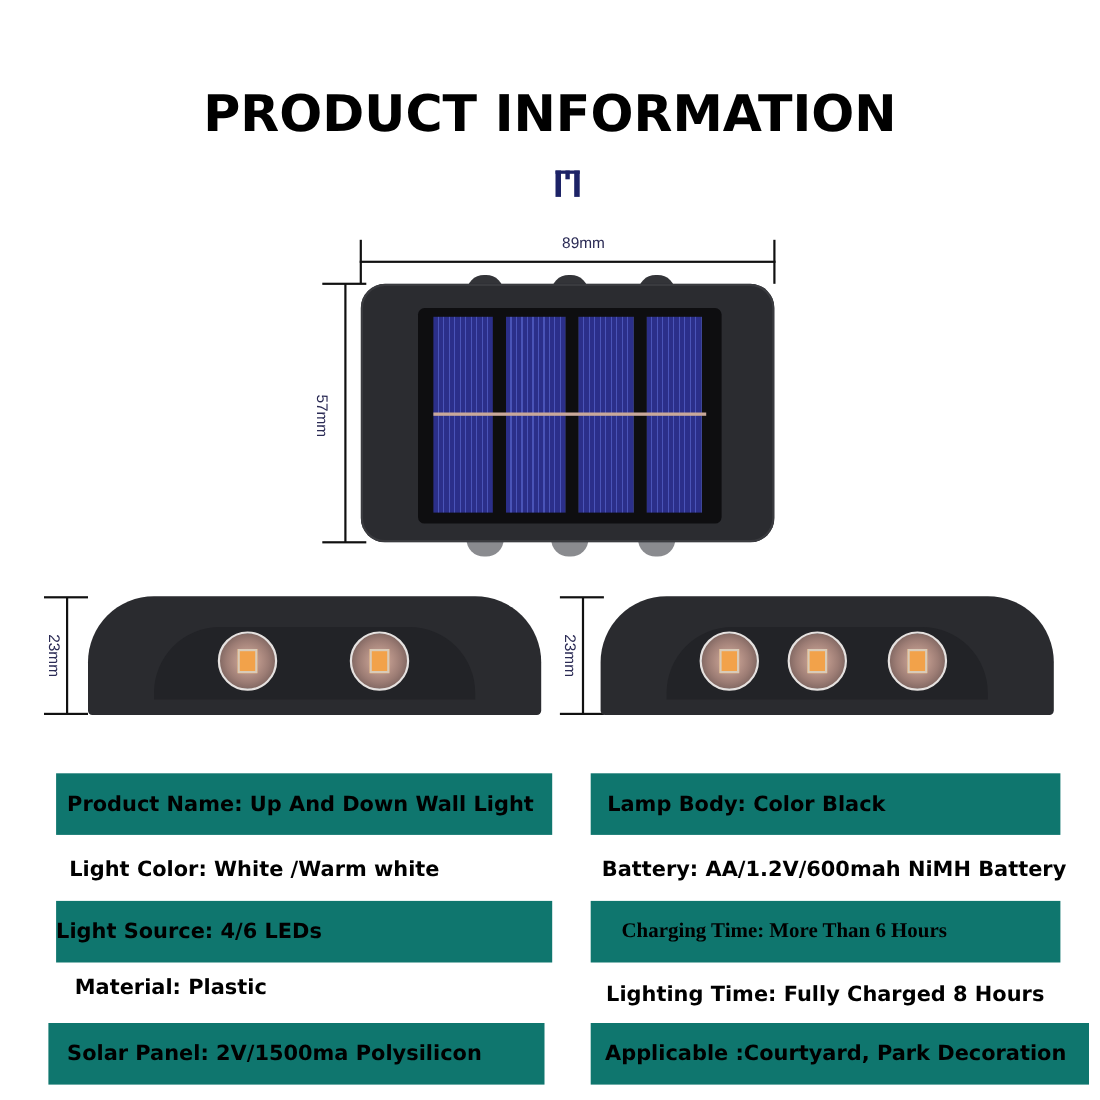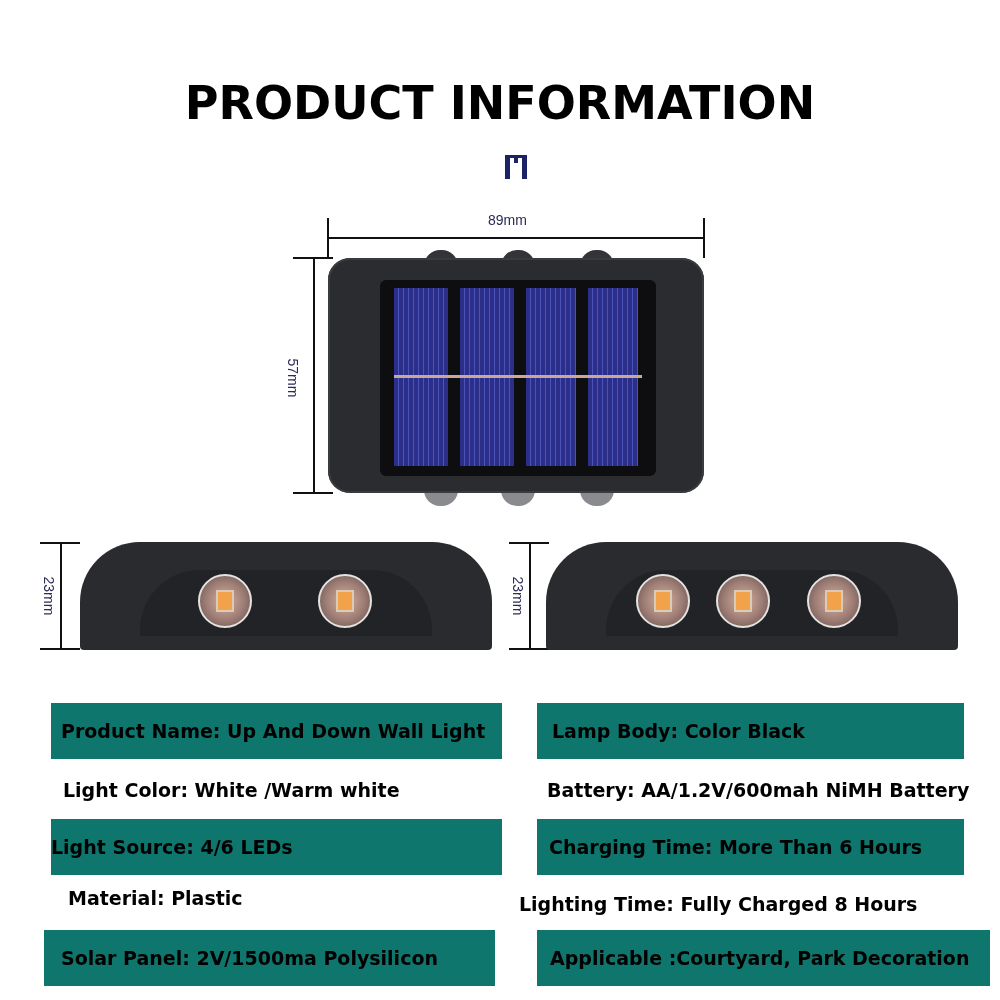--- a/index.html
+++ b/index.html
@@ -31,21 +31,21 @@
 <div class="logo">
   <span style="left:0;top:0;width:5px;height:24px;"></span>
   <span style="left:9px;top:0;width:4px;height:8px;"></span>
   <span style="left:17px;top:0;width:5px;height:24px;"></span>
   <span style="left:0;top:0;width:22px;height:3px;"></span>
 </div>
 
 <div class="line" style="left:327px;top:237px;width:378px;height:2px;"></div>
 <div class="line" style="left:327px;top:218px;width:2px;height:40px;"></div>
 <div class="line" style="left:703px;top:218px;width:2px;height:40px;"></div>
-<div class="dim-text" style="left:488px;top:212px;">89mm</div>
+<div class="dim-text" style="left:511px;top:212px;">89mm</div>
 
 <div class="line" style="left:313px;top:258px;width:2px;height:235px;"></div>
 <div class="line" style="left:293px;top:257px;width:40px;height:2px;"></div>
 <div class="line" style="left:293px;top:492px;width:40px;height:2px;"></div>
 <div class="dim-text vtext" style="left:274px;top:370px;">57mm</div>
 
 <div class="nub" style="left:424px;top:250px;"></div>
 <div class="nub" style="left:501px;top:250px;"></div>
 <div class="nub" style="left:580px;top:250px;"></div>
 <div class="nub bot" style="left:424px;top:490px;"></div>
@@ -110,20 +110,20 @@
     <span style="padding-left:17px;">Solar Panel: 2V/1500ma Polysilicon</span>
   </div>
 
 <div class="row shade" style="left:537px;top:703px;width:427px;">
     <span style="padding-left:15px;">Lamp Body: Color Black</span>
   </div>
 <div class="row" style="left:537px;top:762px;width:427px;">
     <span style="padding-left:10px;">Battery: AA/1.2V/600mah NiMH Battery</span>
   </div>
 <div class="row shade" style="left:537px;top:819px;width:427px;">
-    <span style="padding-left:12px;">Charging Time: More Than 6 Hours</span>
+    <span style="padding-left:28px;font-family:Liberation Serif, serif;">Charging Time: More Than 6 Hours</span>
   </div>
-<div class="row" style="left:505px;top:876px;width:427px;">
+<div class="row" style="left:537px;top:876px;width:427px;">
     <span style="padding-left:14px;">Lighting Time: Fully Charged 8 Hours</span>
   </div>
 <div class="row shade" style="left:537px;top:930px;width:453px;">
     <span style="padding-left:13px;">Applicable :Courtyard, Park Decoration</span>
   </div>
 
 </body></html>

